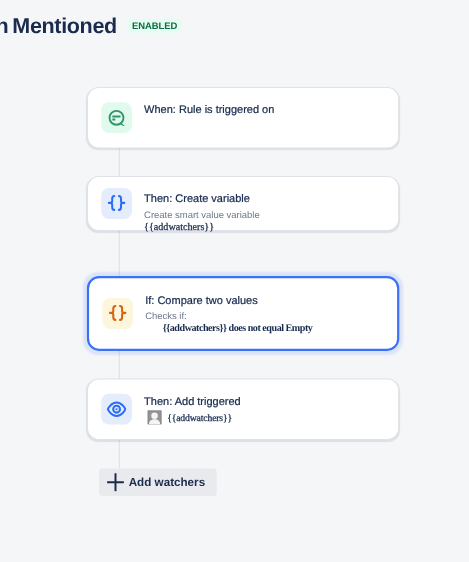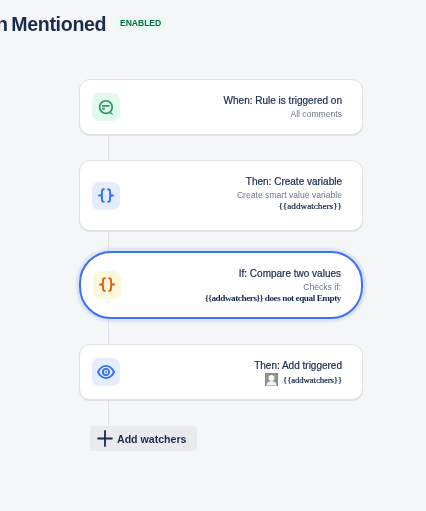--- a/index.html
+++ b/index.html
@@ -42,21 +42,21 @@
     border: 2px solid #3b70f7;
     border-radius: 11px;
     box-shadow: 0 0 2px 3px rgba(87,136,252,0.17);
   }
 
   .icon-box {
     position: absolute; left: 12px; top: 50%; transform: translateY(-50%);
     width: 28px; height: 28px; border-radius: 7px;
     display: flex; align-items: center; justify-content: center;
   }
-  .card-body { position: absolute; left: 51px; right: 20px; text-align: right; }
+  .card-body { position: absolute; left: 51px; right: 4px; }
   .ctitle { font-size: 10.0px; color: #172b4d; line-height: 14px; white-space: nowrap; -webkit-text-stroke: 0.2px #172b4d; }
   .csub { font-size: 8.6px; color: #6b778c; line-height: 12px; white-space: nowrap; }
   .cval { font-size: 9.2px; color: #172b4d; line-height: 11.8px; white-space: nowrap; font-family: Liberation Serif, serif; -webkit-text-stroke: 0.23px #172b4d; }
   .cval.bold { font-weight: 700; letter-spacing: -0.44px; margin-left: 16px; -webkit-text-stroke: 0px; }
   .cval.sm { font-size: 8.8px; letter-spacing: -0.13px; }
 
   .braces { display:block; }
 
   .avatar {
     display: inline-block; width: 13px; height: 13px; vertical-align: -3px;
@@ -89,39 +89,38 @@
       <div class="icon-box" style="background: rgb(224, 250, 238);">
         <svg width="22" height="22" viewBox="-2 -2 22 22" style="position:absolute;left:3px;top:3px">
           <path d="M12.6 13.6 C14.1 14.4 15.6 15.6 16.4 16.8 C15.1 16.6 13.5 15.8 12.1 14.7 Z" fill="#2f9567"></path>
           <circle cx="8.9" cy="9.1" r="6.35" fill="none" stroke="#2f9567" stroke-width="1.7"></circle>
           <path d="M5.1 7.9 H12.6" stroke="#2f9567" stroke-width="1.7" stroke-linecap="butt"></path>
           <path d="M5.1 10.7 H7.8" stroke="#2f9567" stroke-width="1.9" stroke-linecap="butt"></path>
         </svg>
       </div>
       <div class="card-body" style="top:14px">
         <div class="ctitle">When: Rule is triggered on</div>
-        <div class="csub">All comments</div>
       </div>
     </div>
 
-    <div class="card" style="top:112px;height:71px">
+    <div class="card" style="top:112px;height:50px">
       <div class="icon-box" style="background: rgb(229, 236, 252);">
         <svg class="braces" width="18" height="18" viewBox="0 0 18 18">
           <path d="M6.9 2.2 C5.5 2.2 5.0 2.9 5.0 4.5 L5.0 6.7 C5.0 7.9 4.4 8.4 3.1 8.4 L2.0 8.4 M6.9 14.8 C5.5 14.8 5.0 14.1 5.0 12.4 L5.0 10.2 C5.0 9.0 4.4 8.5 3.1 8.5 L2.0 8.5" fill="none" stroke="#2a6ef7" stroke-width="1.85" stroke-linecap="round" stroke-linejoin="round"></path>
           <path d="M11.1 2.2 C12.5 2.2 13.0 2.9 13.0 4.5 L13.0 6.7 C13.0 7.9 13.6 8.4 14.9 8.4 L16.0 8.4 M11.1 14.8 C12.5 14.8 13.0 14.1 13.0 12.4 L13.0 10.2 C13.0 9.0 13.6 8.5 14.9 8.5 L16.0 8.5" fill="none" stroke="#2a6ef7" stroke-width="1.85" stroke-linecap="round" stroke-linejoin="round"></path>
         </svg>
       </div>
       <div class="card-body" style="top:13.5px">
         <div class="ctitle">Then: Create variable</div>
         <div class="csub">Create smart value variable</div>
         <div class="cval">{{addwatchers}}</div>
       </div>
     </div>
 
-    <div class="card selected" style="top: 203px; height: 68px; border-color: rgb(59, 112, 247); border-radius: 32px;">
+    <div class="card selected" style="top: 203px; height: 68px; border-color: rgb(59, 112, 247);">
       <div class="icon-box" style="background: rgb(252, 246, 221);">
         <svg class="braces" width="18" height="18" viewBox="0 0 18 18">
           <path d="M6.9 2.2 C5.5 2.2 5.0 2.9 5.0 4.5 L5.0 6.7 C5.0 7.9 4.4 8.4 3.1 8.4 L2.0 8.4 M6.9 14.8 C5.5 14.8 5.0 14.1 5.0 12.4 L5.0 10.2 C5.0 9.0 4.4 8.5 3.1 8.5 L2.0 8.5" fill="none" stroke="#dc5f0c" stroke-width="1.85" stroke-linecap="round" stroke-linejoin="round"></path>
           <path d="M11.1 2.2 C12.5 2.2 13.0 2.9 13.0 4.5 L13.0 6.7 C13.0 7.9 13.6 8.4 14.9 8.4 L16.0 8.4 M11.1 14.8 C12.5 14.8 13.0 14.1 13.0 12.4 L13.0 10.2 C13.0 9.0 13.6 8.5 14.9 8.5 L16.0 8.5" fill="none" stroke="#dc5f0c" stroke-width="1.85" stroke-linecap="round" stroke-linejoin="round"></path>
         </svg>
       </div>
       <div class="card-body" style="top:13.5px">
         <div class="ctitle">If: Compare two values</div>
         <div class="csub">Checks if:</div>
         <div class="cval bold">{{addwatchers}} does not equal Empty</div>

